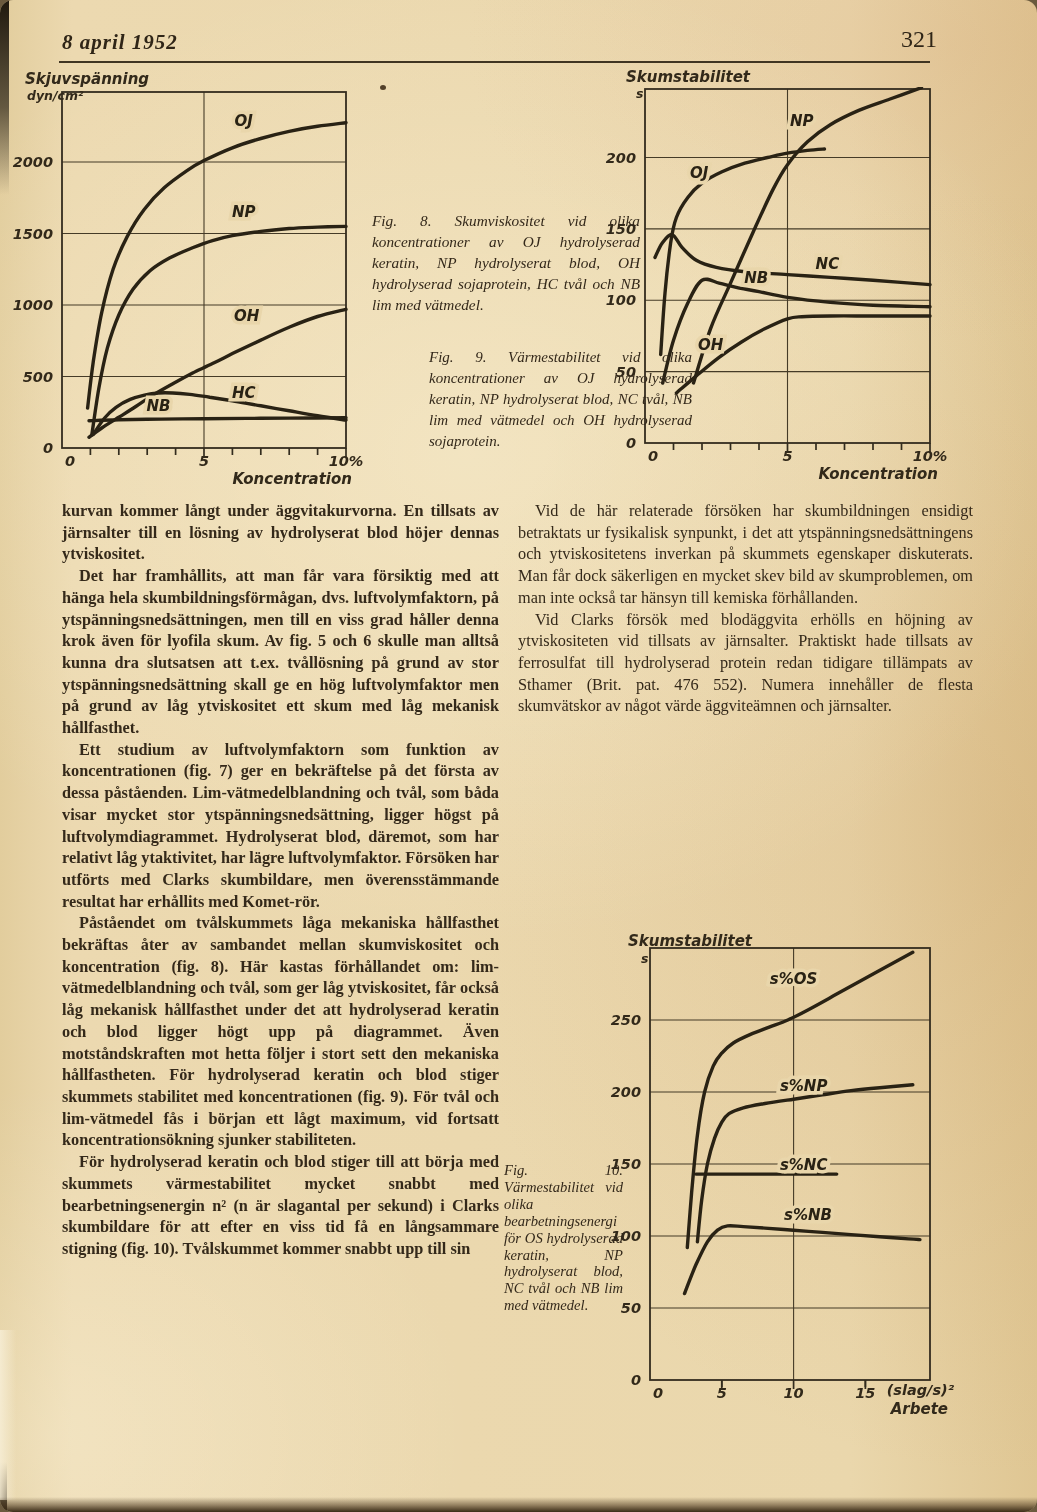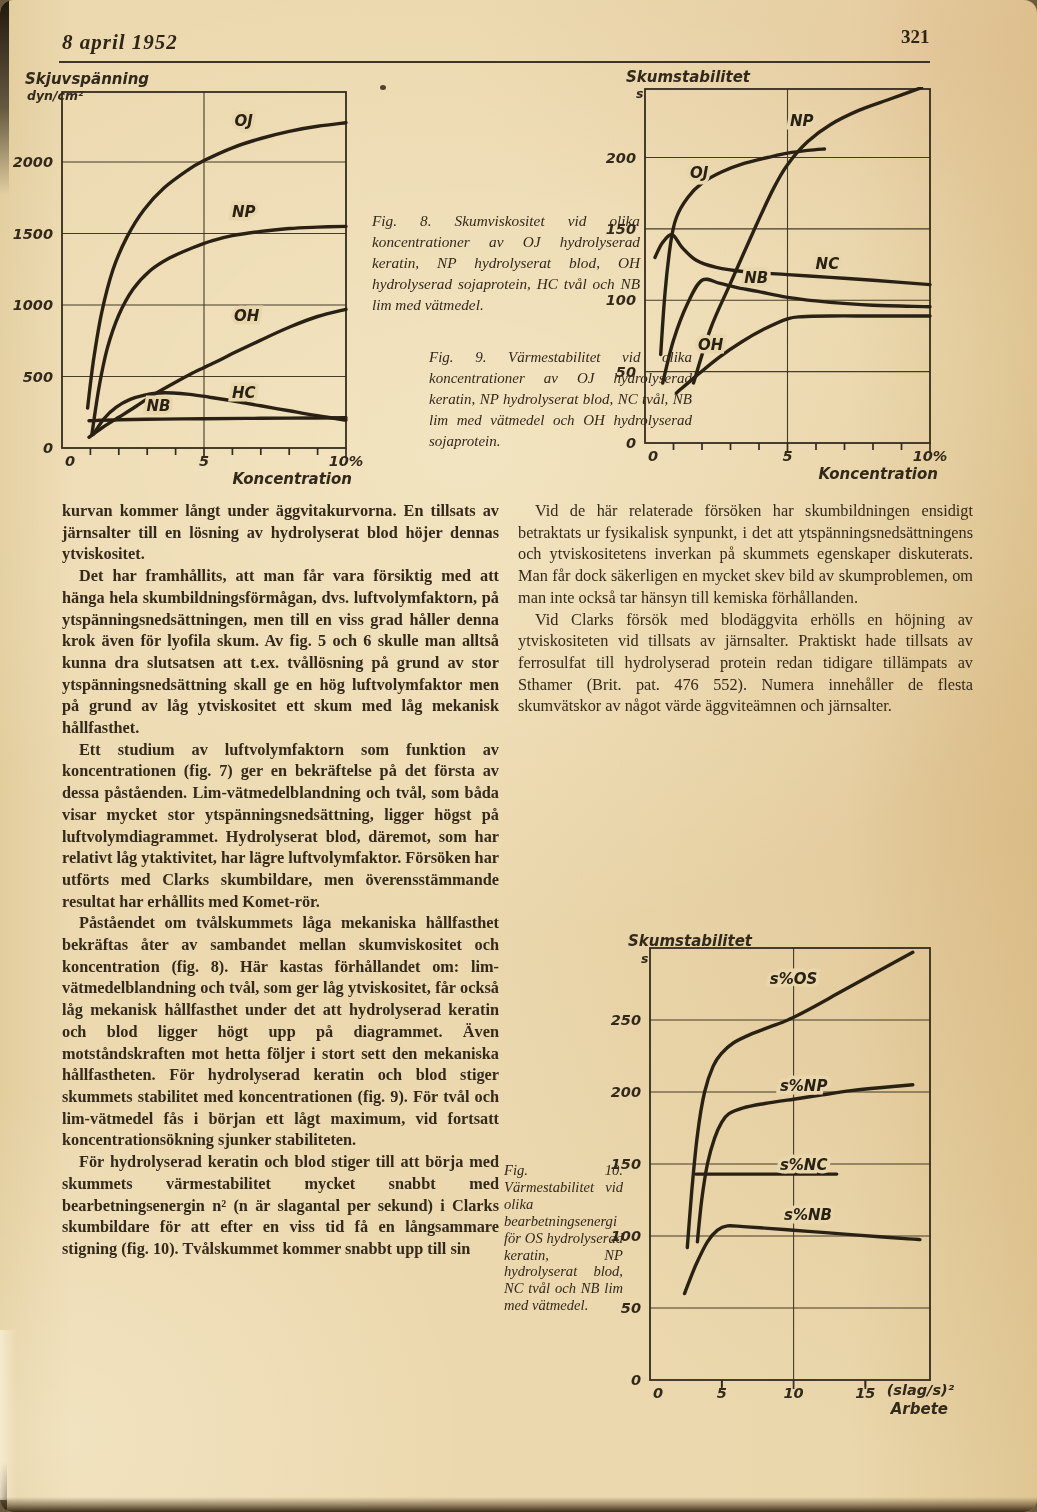--- a/index.html
+++ b/index.html
@@ -21,21 +21,21 @@
   .edge-left-top{position:absolute;left:0;top:0;width:9px;height:195px;
     background:linear-gradient(180deg,#20190e 0%,rgba(32,25,14,0.65) 55%,rgba(32,25,14,0) 100%);}
   .edge-left-bottom{position:absolute;left:0;top:1462px;width:7px;height:50px;
     background:linear-gradient(0deg,#2a2010 0%,rgba(42,32,16,0) 100%);}
   .edge-light{position:absolute;left:0;top:1330px;width:16px;height:170px;
     background:linear-gradient(90deg,rgba(247,238,214,0.85),rgba(247,238,214,0));}
   .speck{position:absolute;left:380px;top:85px;width:6px;height:5px;border-radius:50%;background:#53412a;}
 
   .header-date{position:absolute;left:62px;top:30px;
     font-weight:bold;font-style:italic;font-size:21px;letter-spacing:1px;color:#2f2517;}
-  .page-number{position:absolute;left:901px;top:26px;font-weight:bold;font-size:19px;color:#2f2517;}
+  .page-number{position:absolute;left:901px;top:26px;font-weight:normal;font-size:24px;color:#2f2517;}
   .header-rule{position:absolute;left:59px;top:61px;width:871px;height:2px;background:#403522;}
 
   .col{position:absolute;top:500px;}
   .col p{margin:0;text-align:justify;font-size:16.3px;line-height:21.7px;hyphens:none;}
   .col p.indent{text-indent:17px;}
   .col-left{left:62px;width:437px;font-weight:bold;}
   .col-right{left:518px;width:455px;}
 
   .caption{position:absolute;font-style:italic;text-align:justify;color:#33281a;}
   .cap8{left:372px;top:211px;width:268px;font-size:15.3px;line-height:20.9px;}

